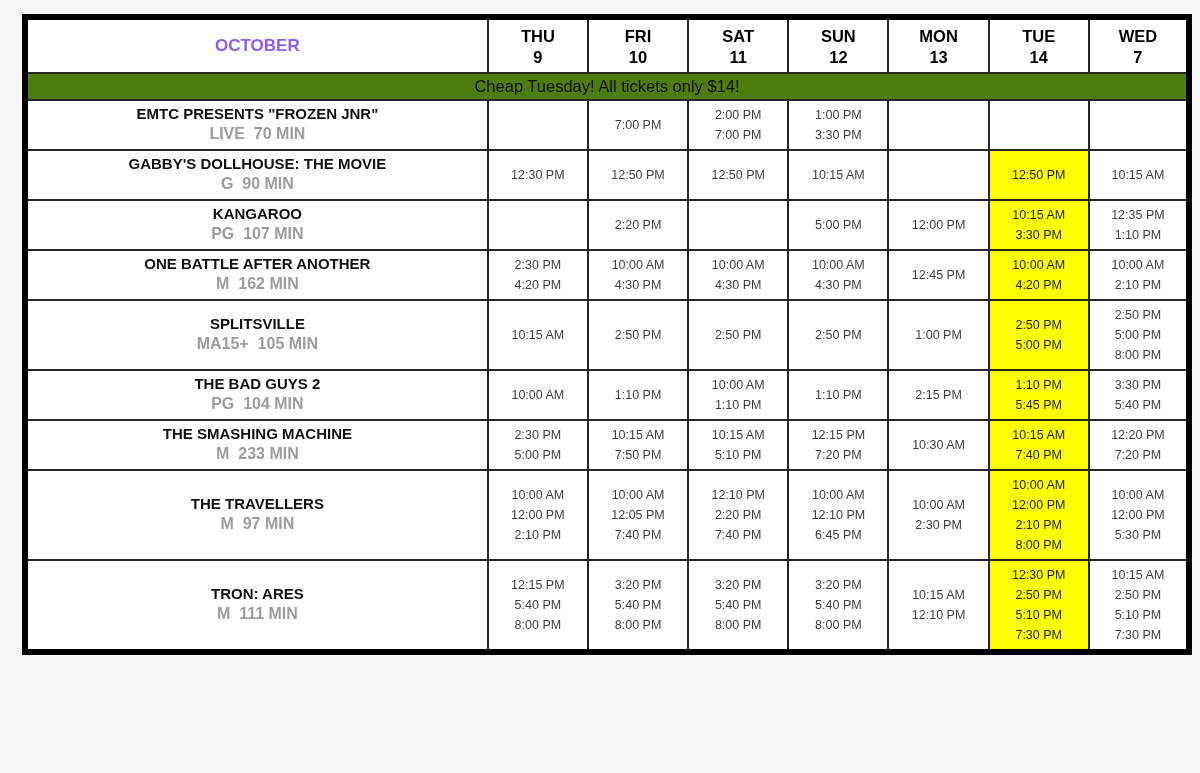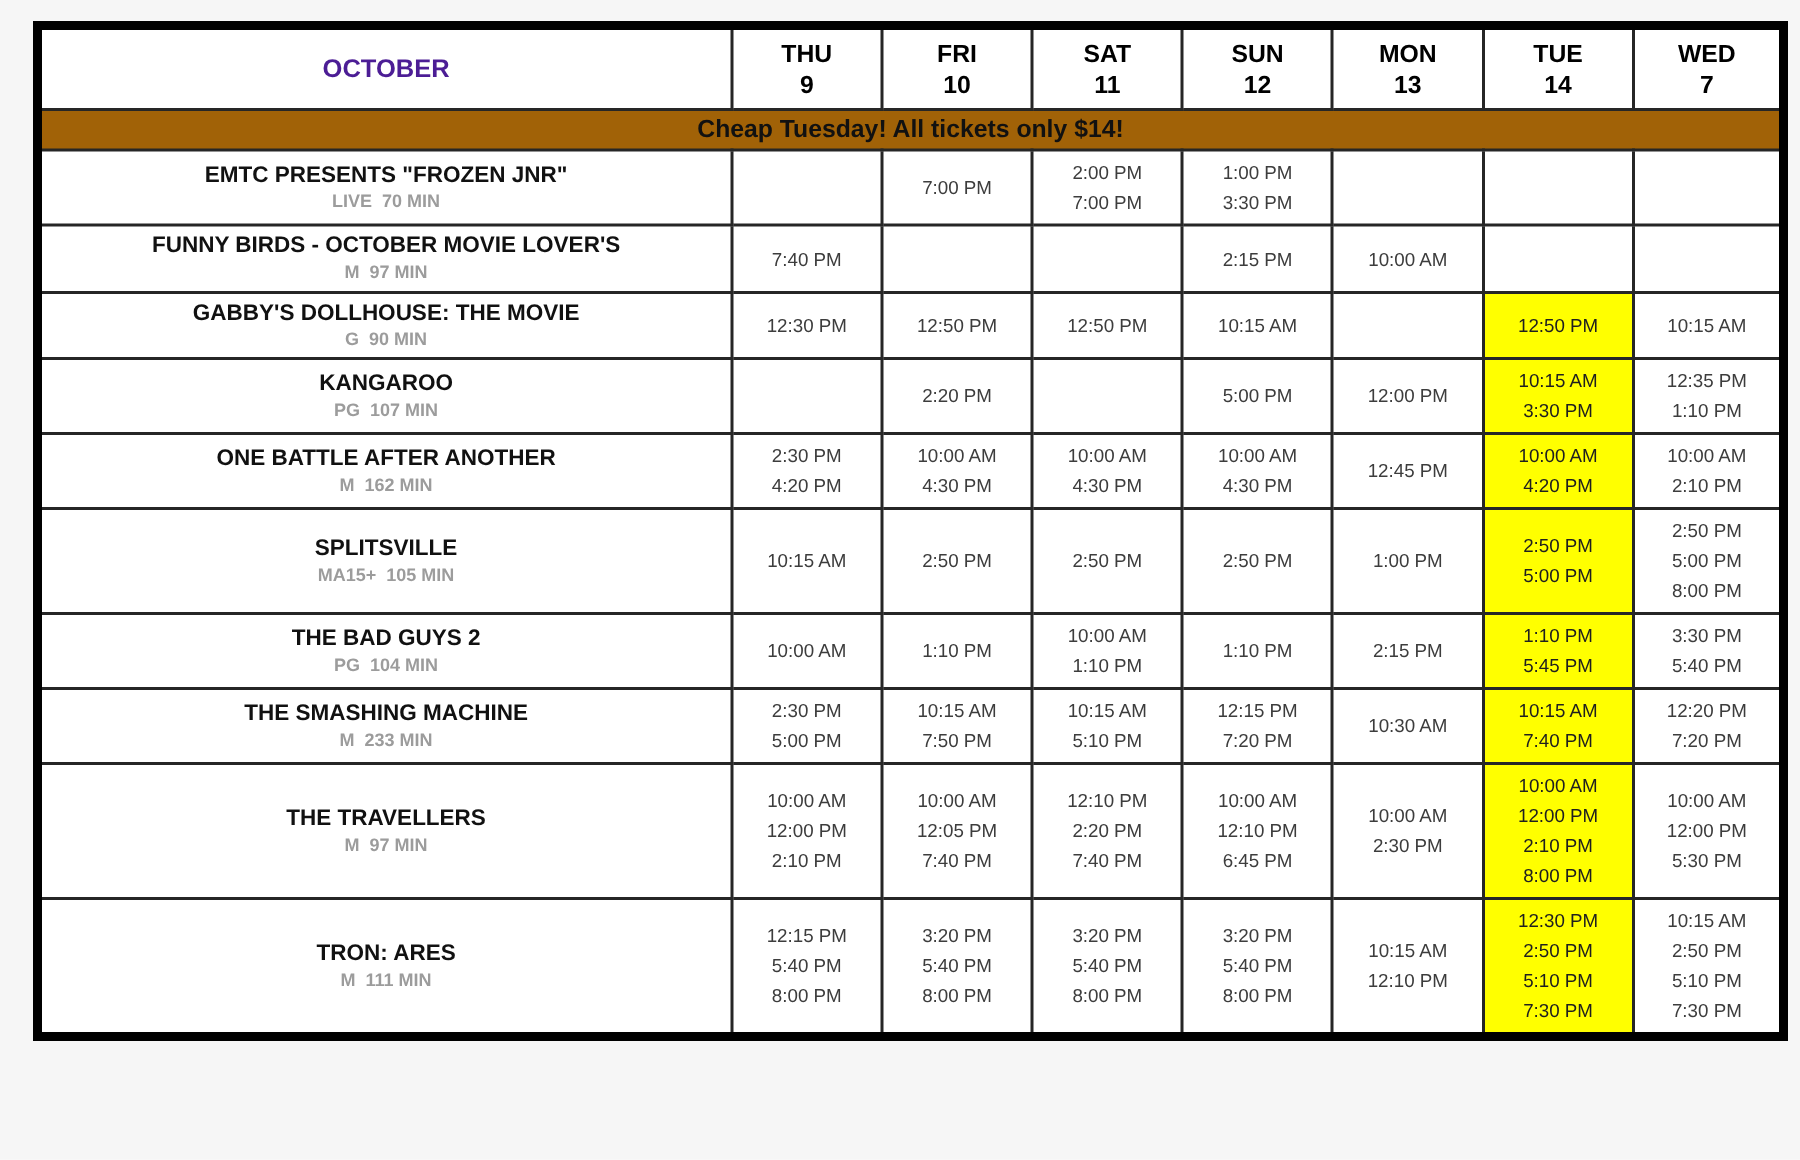--- a/index.html
+++ b/index.html
@@ -23,52 +23,52 @@
   }
   th, td {
     border: 2px solid #262626;
     vertical-align: middle;
     padding: 0;
   }
   th.month {
     width: 462px;
     font-size: 17px;
     font-weight: bold;
-    color: #4c1d95;
+    color: #8b5cf6;
     text-align: center;
   }
   th.day {
     width: 100px;
     font-size: 16.5px;
     font-weight: bold;
     color: #000000;
     line-height: 1.25;
     padding: 6px 0 5px 0;
     text-align: center;
   }
   td.banner-cell {
-    background: #a16207;
+    background: #4d7c0f;
     text-align: center;
-    font-weight: bold;
+    font-weight: normal;
     font-size: 16.5px;
     color: #111111;
     padding: 3px 0;
   }
   td.title-cell {
     text-align: center;
     padding: 4px 6px;
   }
   .movie-title {
     font-weight: bold;
     font-size: 15px;
     color: #111111;
     line-height: 1.2;
   }
   .movie-meta {
-    font-size: 12px;
+    font-size: 16px;
     color: #9c9c9c;
     font-weight: bold;
     white-space: pre;
     line-height: 1.3;
     margin-top: 1px;
   }
   td.time-cell {
     text-align: center;
     font-size: 12.5px;
     color: #3d3d3d;
@@ -140,39 +140,20 @@
           <td class="time-cell">
             <div class="showtime">1:00 PM</div>
             <div class="showtime">3:30 PM</div>
           </td>
           <td class="time-cell"></td>
           <td class="time-cell"></td>
           <td class="time-cell"></td>
         </tr>
         <tr>
           <td class="title-cell">
-            <div class="movie-title">FUNNY BIRDS - OCTOBER MOVIE LOVER'S</div>
-            <div class="movie-meta">M  97 MIN</div>
-          </td>
-          <td class="time-cell">
-            <div class="showtime">7:40 PM</div>
-          </td>
-          <td class="time-cell"></td>
-          <td class="time-cell"></td>
-          <td class="time-cell">
-            <div class="showtime">2:15 PM</div>
-          </td>
-          <td class="time-cell">
-            <div class="showtime">10:00 AM</div>
-          </td>
-          <td class="time-cell"></td>
-          <td class="time-cell"></td>
-        </tr>
-        <tr>
-          <td class="title-cell">
             <div class="movie-title">GABBY'S DOLLHOUSE: THE MOVIE</div>
             <div class="movie-meta">G  90 MIN</div>
           </td>
           <td class="time-cell">
             <div class="showtime">12:30 PM</div>
           </td>
           <td class="time-cell">
             <div class="showtime">12:50 PM</div>
           </td>
           <td class="time-cell">

